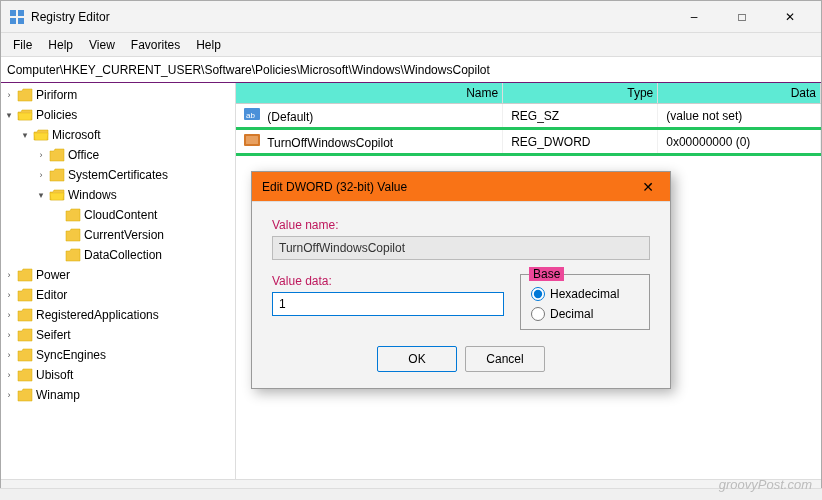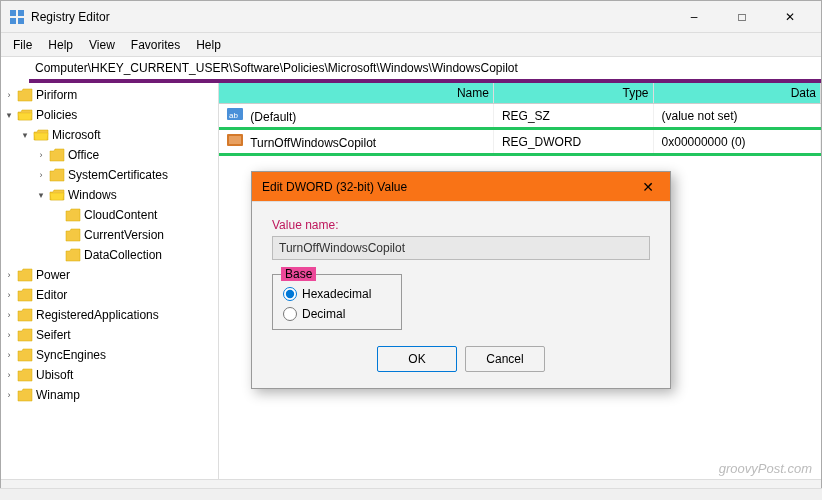--- a/index.html
+++ b/index.html
@@ -76,39 +76,38 @@
       padding: 2px 8px;
       font-size: 12px;
       cursor: pointer;
       border-radius: 3px;
     }
 
     
     .address-bar {
       height: 26px;
       background: #fff;
-      border-bottom: 4px solid #701a75;
+      border-bottom: 1px solid #701a75;
       display: flex;
       align-items: center;
       padding: 0 6px;
       font-size: 12px;
       flex-shrink: 0;
-      margin-left: 28px;
     }
 
     
     .main-content {
       display: flex;
       flex: 1;
       overflow: hidden;
     }
 
     
     .tree-panel {
-      width: 218px;
+      width: 235px;
       border-right: 1px solid #ddd;
       overflow-y: auto;
       overflow-x: hidden;
       background: #fff;
       flex-shrink: 0;
       padding: 2px 0;
     }
 
     .tree-item {
       display: flex;
@@ -331,21 +330,21 @@
       background: #f3f3f3;
       cursor: pointer;
       font-size: 12px;
       border-radius: 2px;
     }
     .dialog-btn.primary { border-color: #0078d7; }
 
     
     .watermark {
       position: absolute;
-      bottom: 24px;
+      bottom: 8px;
       right: 10px;
       font-size: 13px;
       color: #bbb;
       font-style: italic;
     }
 
     
     .scrollbar-h {
       height: 12px;
       background: #f0f0f0;
@@ -631,20 +630,24 @@
       <button class="dialog-close-btn">✕</button>
     </div>
 
     <div class="dialog-body">
 
       <div class="dialog-label">Value name:</div>
       <div class="dialog-value-name">TurnOffWindowsCopilot</div>
 
       <div class="dialog-row">
 
+        <div class="dialog-data-section">
+          <div class="dialog-label">Value data:</div>
+          <input class="dialog-input" type="text" value="1" style="">
+        </div>
 
         <div class="dialog-base-section">
           <fieldset class="base-title">
             <legend class="base-legend">Base</legend>
             <div class="radio-row">
               <input type="radio" name="base" class="radio-input" checked="" style="">
               <label>Hexadecimal</label>
             </div>
             <div class="radio-row">
               <input type="radio" name="base" class="radio-input" style="">

